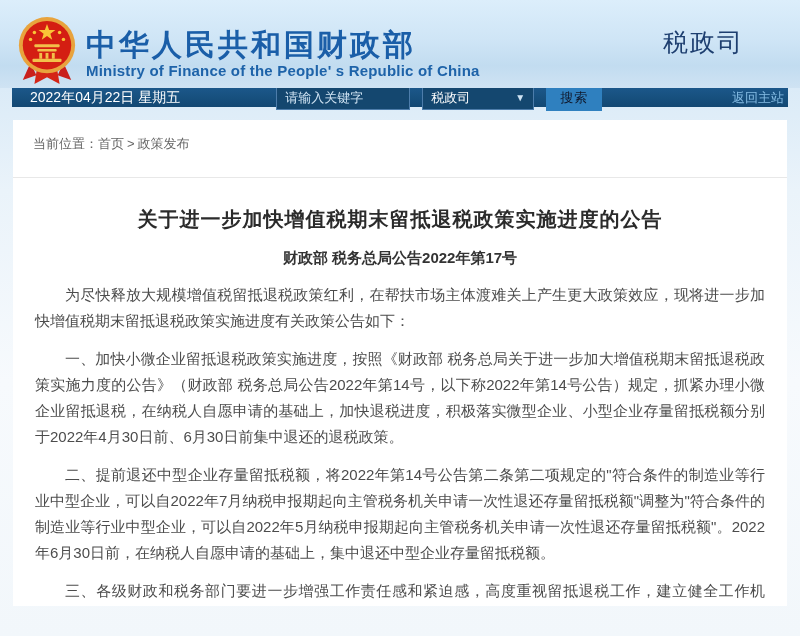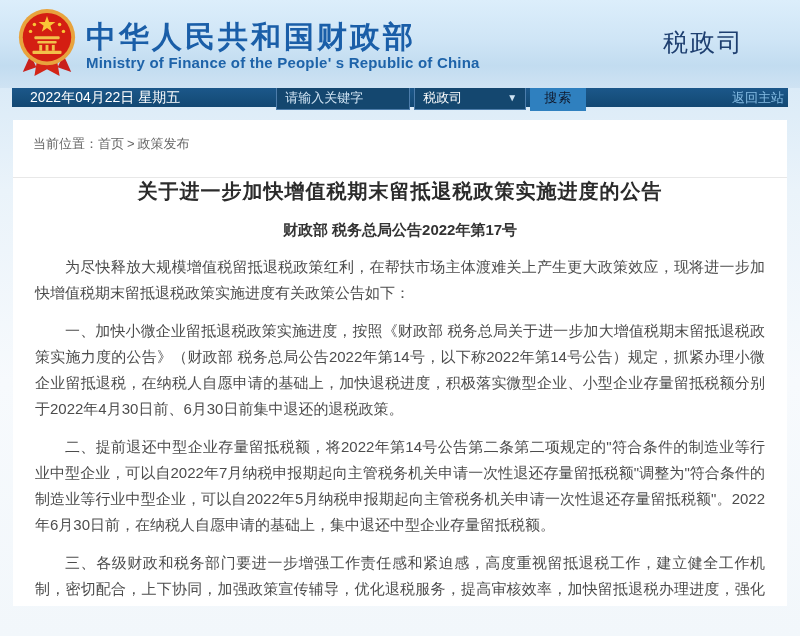--- a/index.html
+++ b/index.html
@@ -7,37 +7,37 @@
   body {
     font-family:"Liberation Sans","DejaVu Sans",sans-serif;
     background:linear-gradient(180deg,#c6ddf1 0%,#d9eaf7 12%,#eaf3fa 30%,#f7fafd 60%,#f2f7fb 100%);
     overflow:hidden;
   }
   
   .site-header{
     position:relative; height:88px;
     background:linear-gradient(180deg,#dceefb 0%,#cfe5f6 45%,#c2dcf0 75%,#cfe3f3 100%);
   }
-  .header-inner{ display:flex; align-items:center; padding:8px 0 0 16px; }
+  .header-inner{ display:flex; align-items:center; padding:16px 0 0 16px; }
   .emblem{ width:62px; height:70px; flex:0 0 auto; }
   .brand{ margin-left:8px; padding-top:4px; }
   .brand-cn{ font-size:30px; font-weight:bold; color:#1a5ea8; letter-spacing:3px; line-height:34px;}
   .brand-en{ font-size:15px; font-weight:bold; color:#1e63a9; letter-spacing:.2px;}
   .dept-name{
     position:absolute; right:56px; top:26px;
     font-size:25px; color:#1d3e6f; font-weight:500; letter-spacing:2px;
   }
   
   .navbar{
     margin:0 12px; height:19px;
     background:linear-gradient(180deg,#1c578a 0%,#17507e 50%,#134873 100%);
     display:flex; align-items:center;
   }
   .nav-date{ color:#ffffff; font-size:14px; margin-left:18px; white-space:nowrap; }
-  .nav-search{ display:flex; align-items:center; margin-left:96px; gap:4px; }
+  .nav-search{ display:flex; align-items:center; margin-left:96px; gap:12px; }
   .search-input{
     width:134px; height:24px; background:#14476f; border:1px solid #4d7dab;
     color:#e8f2fa; font-size:13px; padding:0 8px; outline:none;
     font-family:"Liberation Sans","DejaVu Sans",sans-serif;
   }
   .search-input::placeholder{ color:#cfe3f3; opacity:1; }
   .scope-select{
     width:112px; height:24px; background:#14476f; border:1px solid #4d7dab;
     color:#ffffff; font-size:13px; padding:0 8px; display:flex; align-items:center;
     justify-content:space-between; cursor:pointer;
@@ -55,21 +55,21 @@
   }
   .breadcrumb{
     padding:15px 20px 24px 20px; font-size:13px; color:#666666;
     border-bottom:1px solid #e8e8e8;
   }
   .breadcrumb a{ color:#666666; text-decoration:none; }
   .crumb-sep{ margin:0 3px; }
   .article{ padding:0 22px; }
   .article-title{
     text-align:center; font-size:20px; font-weight:bold; color:#2b2b2b;
-    letter-spacing:1px;font-family:Liberation Serif, serif;
+    margin-top:28px; letter-spacing:1px;font-family:Liberation Serif, serif;
   }
   .doc-number{
     text-align:center; font-size:15px; font-weight:bold; color:#333333; margin-top:16px;
   }
   .article-body{ margin-top:14px; }
   .article-body p{
     font-size:15px; color:#4c4c4c; line-height:26px;
     text-indent:2em; text-align:justify; margin:12px 0;
   }
 </style>

